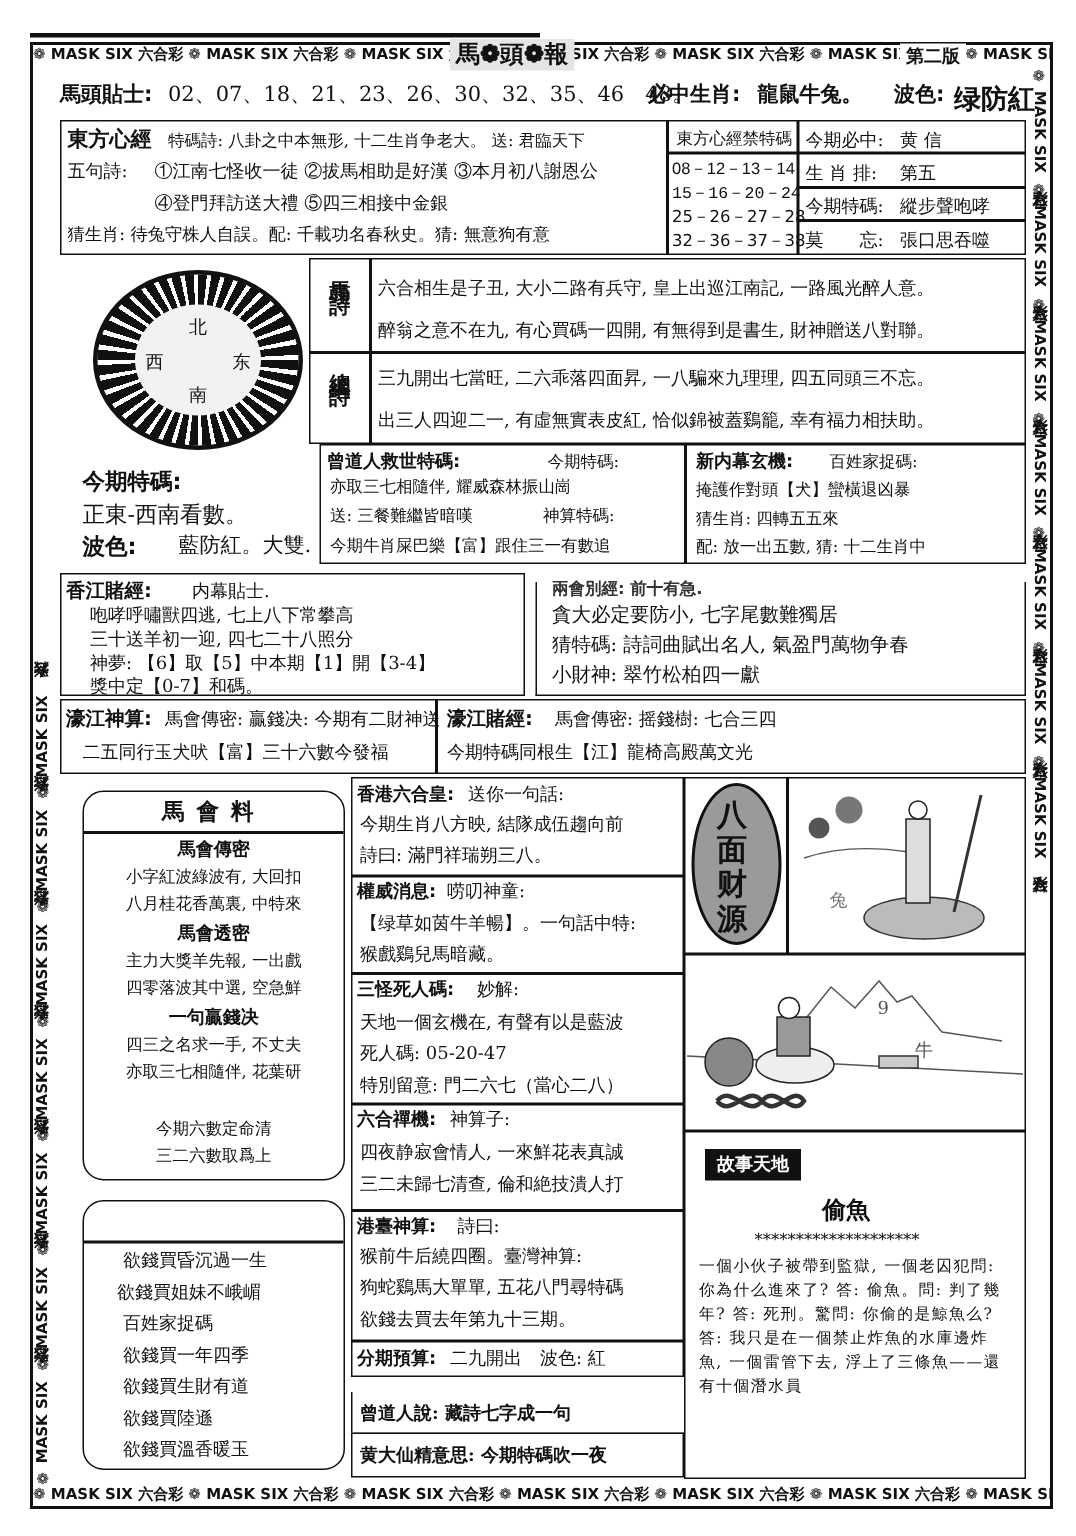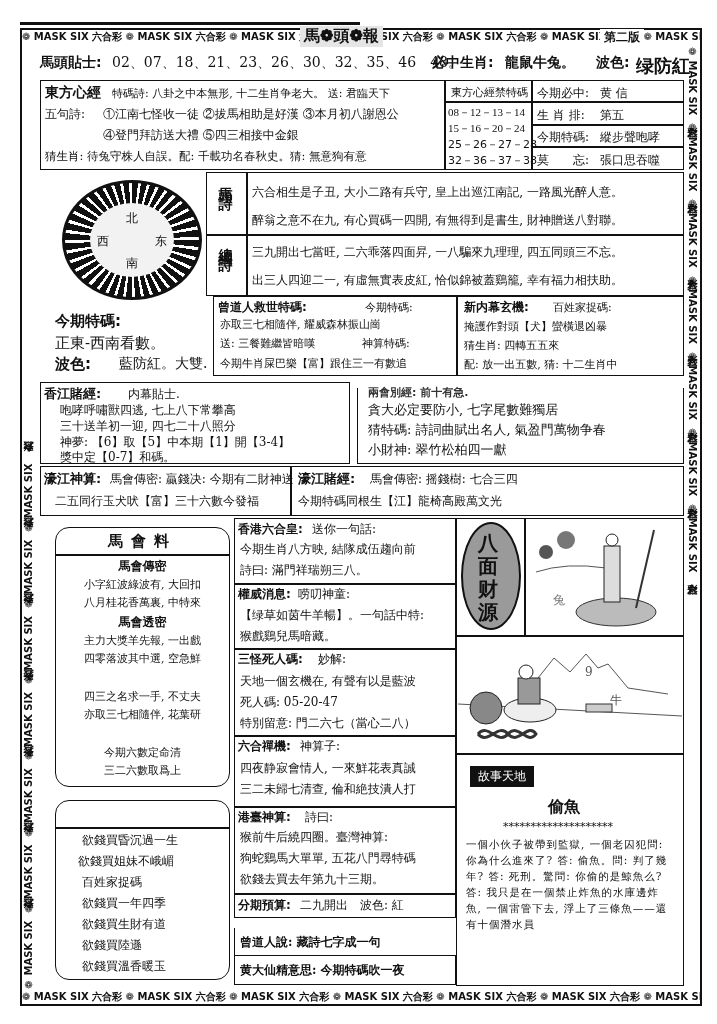--- a/index.html
+++ b/index.html
@@ -17,21 +17,21 @@
 .t{position:absolute;white-space:nowrap}
 .b{font-weight:bold;font-family:"DejaVu Sans",sans-serif}
 .s13{font-size:13px}.s12{font-size:12px}.s11{font-size:11px}.s14{font-size:14px}.s15{font-size:15px}
 .hline{position:absolute;height:1.5px;background:#111}
 .vline{position:absolute;width:1.5px;background:#111}
 .wheel{position:absolute;border-radius:50%}
 .card{position:absolute;border:1.5px solid #111;border-radius:14px;background:#fff}
 .card-title{position:absolute;left:0;right:0;text-align:center;font-size:15px;font-weight:bold;letter-spacing:8px}
 .center{text-align:center;left:0;right:0}
 .oval{position:absolute;border:2px solid #111;border-radius:50%;background:#9a9a9a}
-.story-tag{position:absolute;background:#111;color:#fff;font-size:12px;padding:2px 8px;font-weight:normal}
+.story-tag{position:absolute;background:#111;color:#fff;font-size:12px;padding:2px 8px;font-weight:bold}
 </style>
 </head>
 <body>
 
 <div class="topline"></div>
 <div class="page"></div>
 <div class="band band-top">❁ MASK SIX 六合彩 ❁ MASK SIX 六合彩 ❁ MASK SIX 六合彩 ❁ MASK SIX 六合彩 ❁ MASK SIX 六合彩 ❁ MASK SIX 六合彩 ❁ MASK SIX 六合彩</div>
 <div class="band band-bottom">❁ MASK SIX 六合彩 ❁ MASK SIX 六合彩 ❁ MASK SIX 六合彩 ❁ MASK SIX 六合彩 ❁ MASK SIX 六合彩 ❁ MASK SIX 六合彩 ❁ MASK SIX 六合彩</div>
 <div class="band band-left">❁ MASK SIX 六合彩 ❁ MASK SIX 六合彩 ❁ MASK SIX 六合彩 ❁ MASK SIX 六合彩 ❁ MASK SIX 六合彩 ❁ MASK SIX 六合彩 ❁ MASK SIX 六合彩</div>
 <div class="band band-right">❁ MASK SIX 六合彩 ❁ MASK SIX 六合彩 ❁ MASK SIX 六合彩 ❁ MASK SIX 六合彩 ❁ MASK SIX 六合彩 ❁ MASK SIX 六合彩 ❁ MASK SIX 六合彩</div>
@@ -50,22 +50,22 @@
 <div class="t s11" style="left:112px;top:86px">特碼詩: 八卦之中本無形, 十二生肖争老大。 送: 君臨天下</div>
 <div class="t s12" style="left:45px;top:106px">五句詩:</div>
 <div class="t s12" style="left:103px;top:106px">①江南七怪收一徒 ②拔馬相助是好漢 ③本月初八謝恩公</div>
 <div class="t s12" style="left:103px;top:127px">④登門拜訪送大禮 ⑤四三相接中金銀</div>
 <div class="t s12" style="left:45px;top:149px;font-size:11.5px">猜生肖: 待兔守株人自誤。配: 千載功名春秋史。猜: 無意狗有意</div>
 
 <div class="vline" style="left:444px;top:80px;height:90px"></div>
 <div class="vline" style="left:531px;top:80px;height:90px"></div>
 <div class="hline" style="left:444px;top:101px;width:240px"></div>
 <div class="t s11" style="left:451px;top:85px">東方心經禁特碼</div>
-<div class="t s11" style="left:448px;top:105px;font-family:Liberation Serif, serif">08－12－13－14</div>
-<div class="t s11" style="left:448px;top:121px;font-family:Liberation Serif, serif">15－16－20－24</div>
+<div class="t s11" style="left:448px;top:105px;font-family:Liberation Sans, sans-serif">08－12－13－14</div>
+<div class="t s11" style="left:448px;top:121px;font-family:Liberation Mono, monospace">15－16－20－24</div>
 <div class="t s11" style="left:448px;top:137px;font-family:'DejaVu Sans',sans-serif">25－26－27－28</div>
 <div class="t s11" style="left:448px;top:153px;font-family:'DejaVu Sans',sans-serif">32－36－37－38</div>
 
 <div class="hline" style="left:531px;top:124px;width:153px"></div>
 <div class="hline" style="left:531px;top:146px;width:153px"></div>
 <div class="t s12" style="left:537px;top:85px">今期必中:</div>
 <div class="t s12" style="left:600px;top:85px">黄 信</div>
 <div class="t s12" style="left:537px;top:107px">生 肖 排:</div>
 <div class="t s12" style="left:600px;top:107px">第五</div>
 <div class="t s12" style="left:537px;top:129px">今期特碼:</div>
@@ -133,20 +133,21 @@
 
 <div class="card" style="left:55px;top:527px;width:175px;height:260px">
   <div class="card-title" style="top:4px">馬會料</div>
   <div class="hline" style="left:0;right:0;top:26px;width:auto"></div>
   <div class="t s12 b center" style="top:30px">馬會傳密</div>
   <div class="t s11 center" style="top:49px">小字紅波綠波有, 大回扣</div>
   <div class="t s11 center" style="top:67px">八月桂花香萬裏, 中特來</div>
   <div class="t s12 b center" style="top:86px">馬會透密</div>
   <div class="t s11 center" style="top:105px">主力大獎羊先報, 一出戲</div>
   <div class="t s11 center" style="top:123px">四零落波其中選, 空急鮮</div>
+  <div class="t s12 b center" style="top:142px">一句贏錢决</div>
   <div class="t s11 center" style="top:161px">四三之名求一手, 不丈夫</div>
   <div class="t s11 center" style="top:179px">亦取三七相隨伴, 花葉研</div>
   <div class="t s11 center" style="top:217px">今期六數定命清</div>
   <div class="t s11 center" style="top:235px">三二六數取爲上</div>
 </div>
 
 <div class="card" style="left:55px;top:800px;width:175px;height:180px">
   <div class="hline" style="left:0;right:0;top:26px;width:auto"></div>
   <div class="t s12" style="left:26px;top:31px">欲錢買昏沉過一生</div>
   <div class="t s12" style="left:22px;top:52px">欲錢買姐妹不峨嵋</div>

